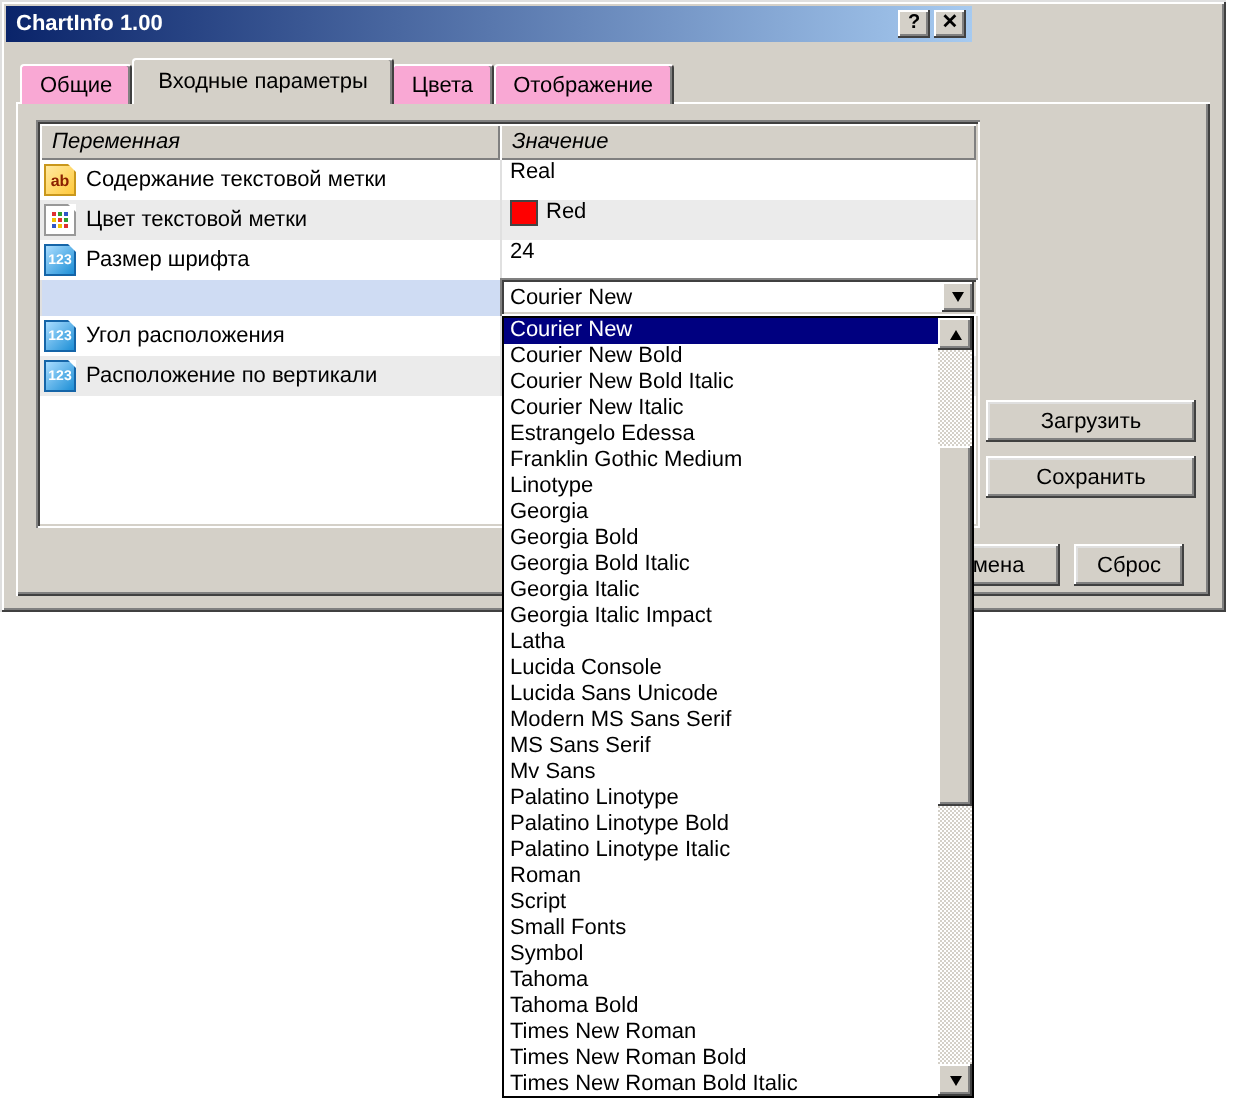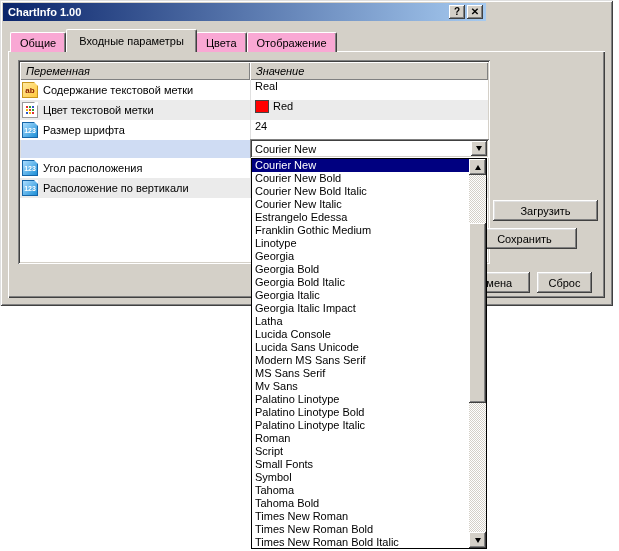--- a/index.html
+++ b/index.html
@@ -50,21 +50,21 @@
   .combo{position:absolute;left:250px;top:139px;width:239px;height:19px;background:#fff;z-index:5;
          display:flex;align-items:center;box-sizing:border-box;
          box-shadow:inset 1px 1px 0 #808080,inset -1px -1px 0 #fff,inset 2px 2px 0 #404040,inset -2px -2px 0 #d4d0c8;}
   .combo-text{flex:1;padding-left:5px;white-space:nowrap;overflow:hidden;}
   .combo-btn{width:16px;height:15px;margin-right:2px;background:#d4d0c8;
              display:flex;align-items:center;justify-content:center;
              box-shadow:inset -1px -1px 0 #404040,inset 1px 1px 0 #fff,inset -2px -2px 0 #808080;}
   .btn{position:absolute;background:#d4d0c8;display:flex;align-items:center;justify-content:center;
        box-shadow:inset -1px -1px 0 #404040,inset 1px 1px 0 #fff,inset -2px -2px 0 #808080,inset 2px 2px 0 #dfdfdf;}
   #btn-load{left:493px;top:200px;width:105px;height:21px;}
-  #btn-save{left:472px;top:228px;width:105px;height:21px;}
+  #btn-save{left:493px;top:228px;width:105px;height:21px;}
   #btn-cancel{left:455px;top:272px;width:75px;height:21px;}
   #btn-reset{left:537px;top:272px;width:55px;height:21px;}
   .dropdown{position:absolute;left:251px;top:158px;width:236px;height:391px;background:#fff;
             border:1px solid #000;box-sizing:border-box;display:flex;z-index:10;}
   .dd-list{flex:1;display:flex;flex-direction:column;overflow:hidden;}
   .dd-item{flex:1;line-height:13px;padding-left:3px;white-space:nowrap;display:flex;align-items:center;}
   .dd-item.sel{background:#000080;color:#fff;}
   .dd-scroll{width:17px;position:relative;flex:0 0 17px;
              background:repeating-conic-gradient(#fff 0% 25%,#d4d0c8 0% 50%) 0 0/2px 2px;}
   .dd-btn{position:absolute;left:0;width:17px;height:16px;background:#d4d0c8;

